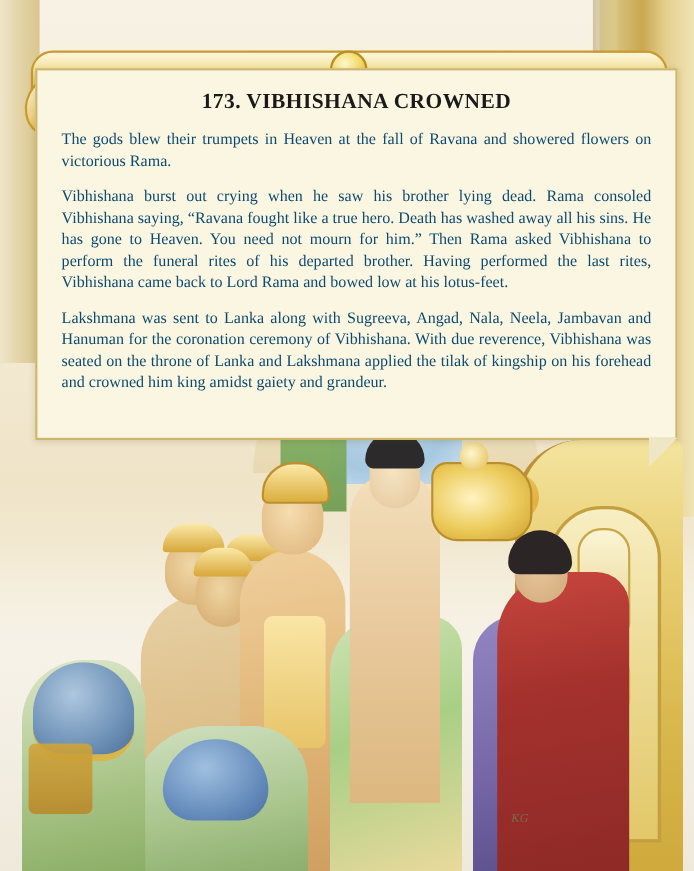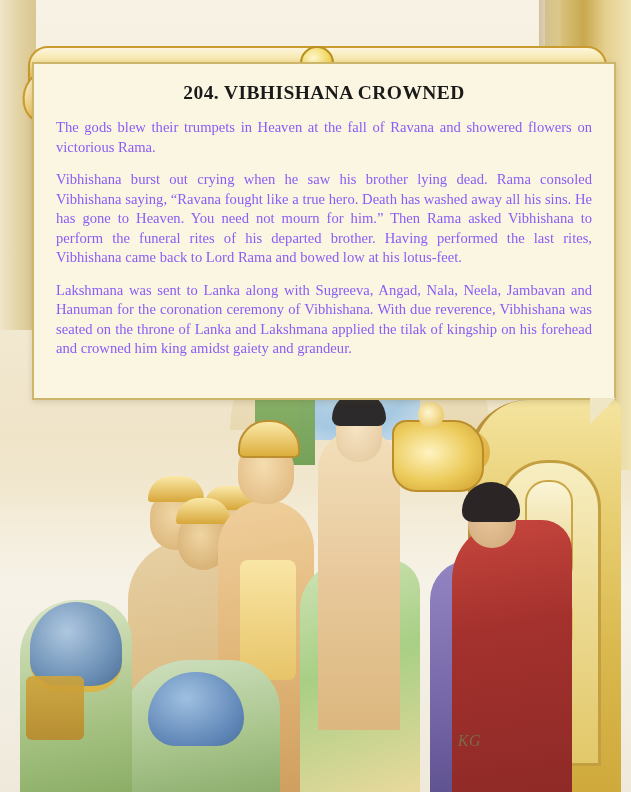--- a/index.html
+++ b/index.html
@@ -265,21 +265,21 @@
     left: 26px; top: 676px; width: 58px; height: 64px;
     background: linear-gradient(180deg, #d0a43a, #b9892b);
     border-radius: 6px;
     opacity: .9;
   }
 
   .signature {
     position: absolute;
     right: 150px; bottom: 42px;
     font-family: "Liberation Serif", serif;
-    font-size: 16px;
+    font-size: 11px;
     color: #7a6a4a;
     font-style: italic;
     letter-spacing: .5px;
   }
 
   
   .ornament {
     position: absolute;
     left: 28px; top: 20px;
     width: 575px; height: 100px;
@@ -353,21 +353,21 @@
     font-weight: bold;
     font-size: 19.5px;
     letter-spacing: .4px;
     color: #1a1a1a;
   }
   .para {
     margin: 0 0 13px 0;
     font-family: "Liberation Serif", serif;
     font-size: 14.6px;
     line-height: 1.34;
-    color: #8b5cf6;
+    color: #0c4a6e;
     text-align: justify;
     text-justify: inter-word;
     hyphens: none;
   }
   .para:last-child { margin-bottom: 0; }
 </style>
 </head>
 <body>
 
 <div class="page">
@@ -430,20 +430,20 @@
     <div class="orn-scroll-l"></div>
     <div class="orn-scroll-r"></div>
     <div class="orn-dot orn-dot-center"></div>
     <div class="orn-sq orn-sq-l"></div>
     <div class="orn-sq orn-sq-r"></div>
     <div class="orn-red-l"></div>
     <div class="orn-red-r"></div>
   </div>
 
   <div class="card">
-    <h1 class="chapter-title">204.  VIBHISHANA CROWNED</h1>
+    <h1 class="chapter-title">173.  VIBHISHANA CROWNED</h1>
     <p class="para">The gods blew their trumpets in Heaven at the fall of Ravana and showered flowers on victorious Rama.</p>
     <p class="para">Vibhishana burst out crying when he saw his brother lying dead. Rama consoled Vibhishana saying, “Ravana fought like a true hero. Death has washed away all his sins. He has gone to Heaven. You need not mourn for him.” Then Rama asked Vibhishana to perform the funeral rites of his departed brother. Having performed the last rites, Vibhishana came back to Lord Rama and bowed low at his lotus-feet.</p>
     <p class="para">Lakshmana was sent to Lanka along with Sugreeva, Angad, Nala, Neela, Jambavan and Hanuman for the coronation ceremony of Vibhishana. With due reverence, Vibhishana was seated on the throne of Lanka and Lakshmana applied the tilak of kingship on his forehead and crowned him king amidst gaiety and grandeur.</p>
     <div class="card-fold"></div>
   </div>
 
 </div>
 
 </body></html>

